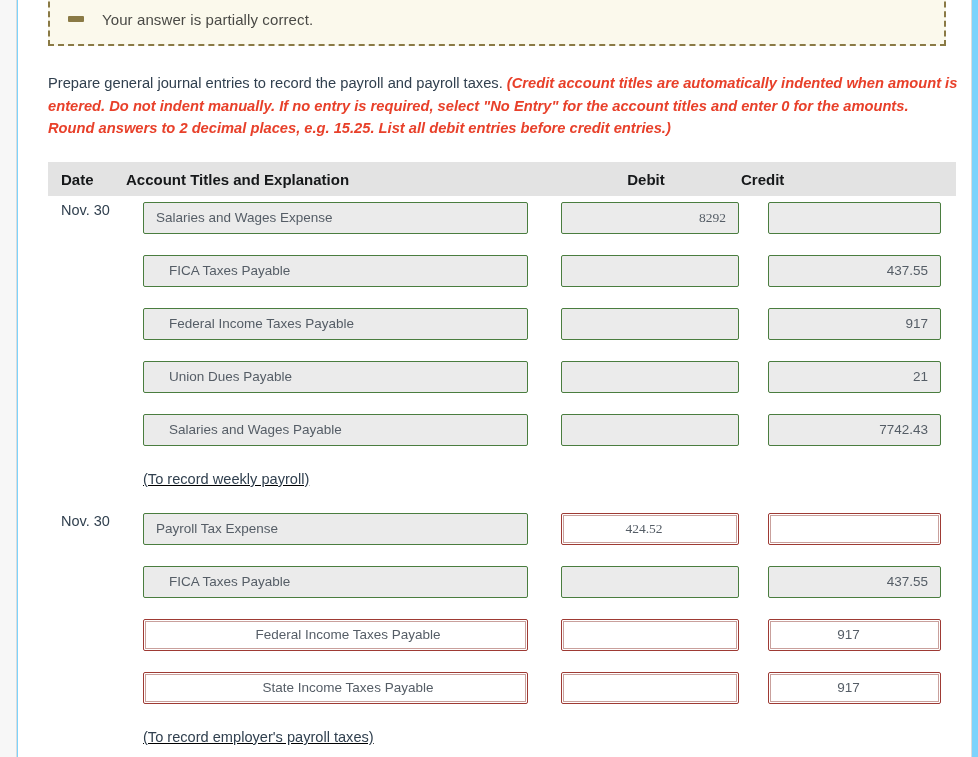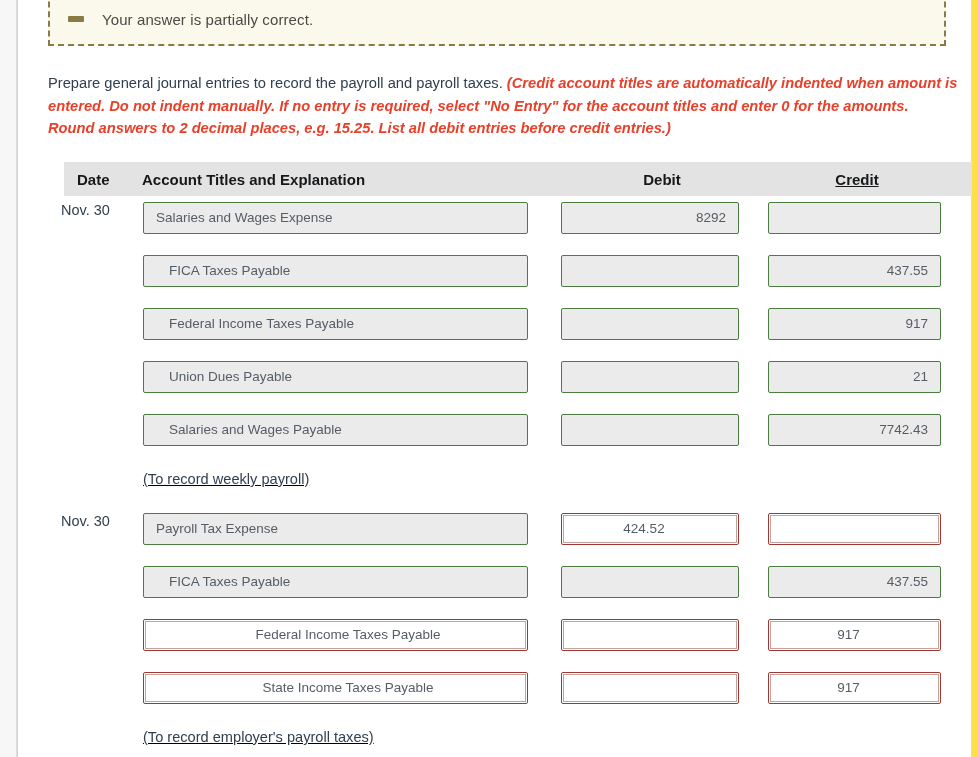--- a/index.html
+++ b/index.html
@@ -6,21 +6,21 @@
   html, body {
     margin: 0; padding: 0;
     width: 978px; height: 757px;
     background: #ffffff;
     font-family: "Liberation Sans", sans-serif;
     overflow: hidden;
   }
   #page {
     position: relative;
     width: 978px; height: 757px;
-    background: #fde047;
+    background: #7dd3fc;
   }
   
   .gutter-left {
     position: absolute; left: 0; top: 0; width: 17px; height: 757px;
     background: #f7f7f7; border-right: 1px solid #dcdcdc;
   }
   .border-right {
     position: absolute; left: 971px; top: 0; width: 1px; height: 757px;
     background: #dcdcdc;
   }
@@ -51,27 +51,27 @@
     font-size: 14.7px; line-height: 22.5px; color: #31404f;
   }
   .instructions .red {
     color: #e8402a; font-style: italic; font-weight: bold;
   }
 
   
   .table { position: absolute; left: 30px; top: 162px; width: 910px; }
   .thead {
     display: flex; align-items: center;
-    width: 908px; height: 34px; background: #e3e3e3; margin-left: 16px;
+    width: 908px; height: 34px; background: #e3e3e3;
   }
   .th { font-size: 15px; font-weight: bold; color: #16181a; }
   .th-date   { width: 78px; padding-left: 13px; }
   .th-acct   { width: 425px; }
   .th-debit  { width: 190px; text-align: center; }
-  .th-credit { width: 200px; text-align: center; text-decoration: underline; }
+  .th-credit { width: 200px; text-align: left; }
 
   .row {
     display: flex; align-items: flex-start;
     width: 908px; height: 53px;
   }
   .cell-date {
     width: 95px; padding-top: 6px;
     font-size: 14.5px; color: #31404f; text-align: left; padding-left: 13px;
   }
   .cell-acct  { width: 418px; padding-top: 6px; }
@@ -81,21 +81,21 @@
   .fld {
     display: block; height: 32px; line-height: 30px;
     font-size: 13.5px; color: #555d66;
     border-radius: 2px; font-family: "Liberation Sans", sans-serif;
   }
   .fld.ok  { background: #ebebeb; border: 1px solid #4a7d3f; }
   .fld.bad { background: #ffffff; border: 1px solid #9e3a34; outline: 1px solid #c9a09c; outline-offset: -3px; text-align: center; }
 
   .fld-acct   { width: 385px; padding-left: 12px; }
   .fld-acct.indent { padding-left: 25px; }
-  .fld-amt    { width: 178px; padding-right: 12px; text-align: right; }
+  .fld-amt    { width: 178px; padding-right: 12px; text-align: right; font-family: Liberation Serif, serif; }
   .fld-amt-cr { width: 173px; padding-right: 12px; text-align: right; }
 
   .memo-row { display: flex; width: 908px; height: 46px; align-items: flex-start; text-decoration: underline; }
   .memo {
     margin-left: 95px; padding-top: 10px;
     font-size: 14.6px; color: #31404f;
   }
 </style>
 </head>
 <body>

